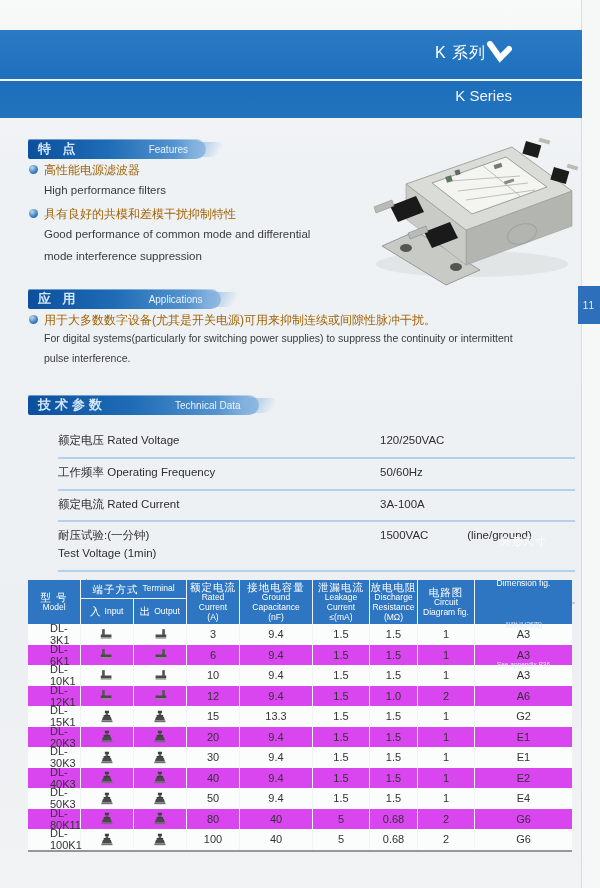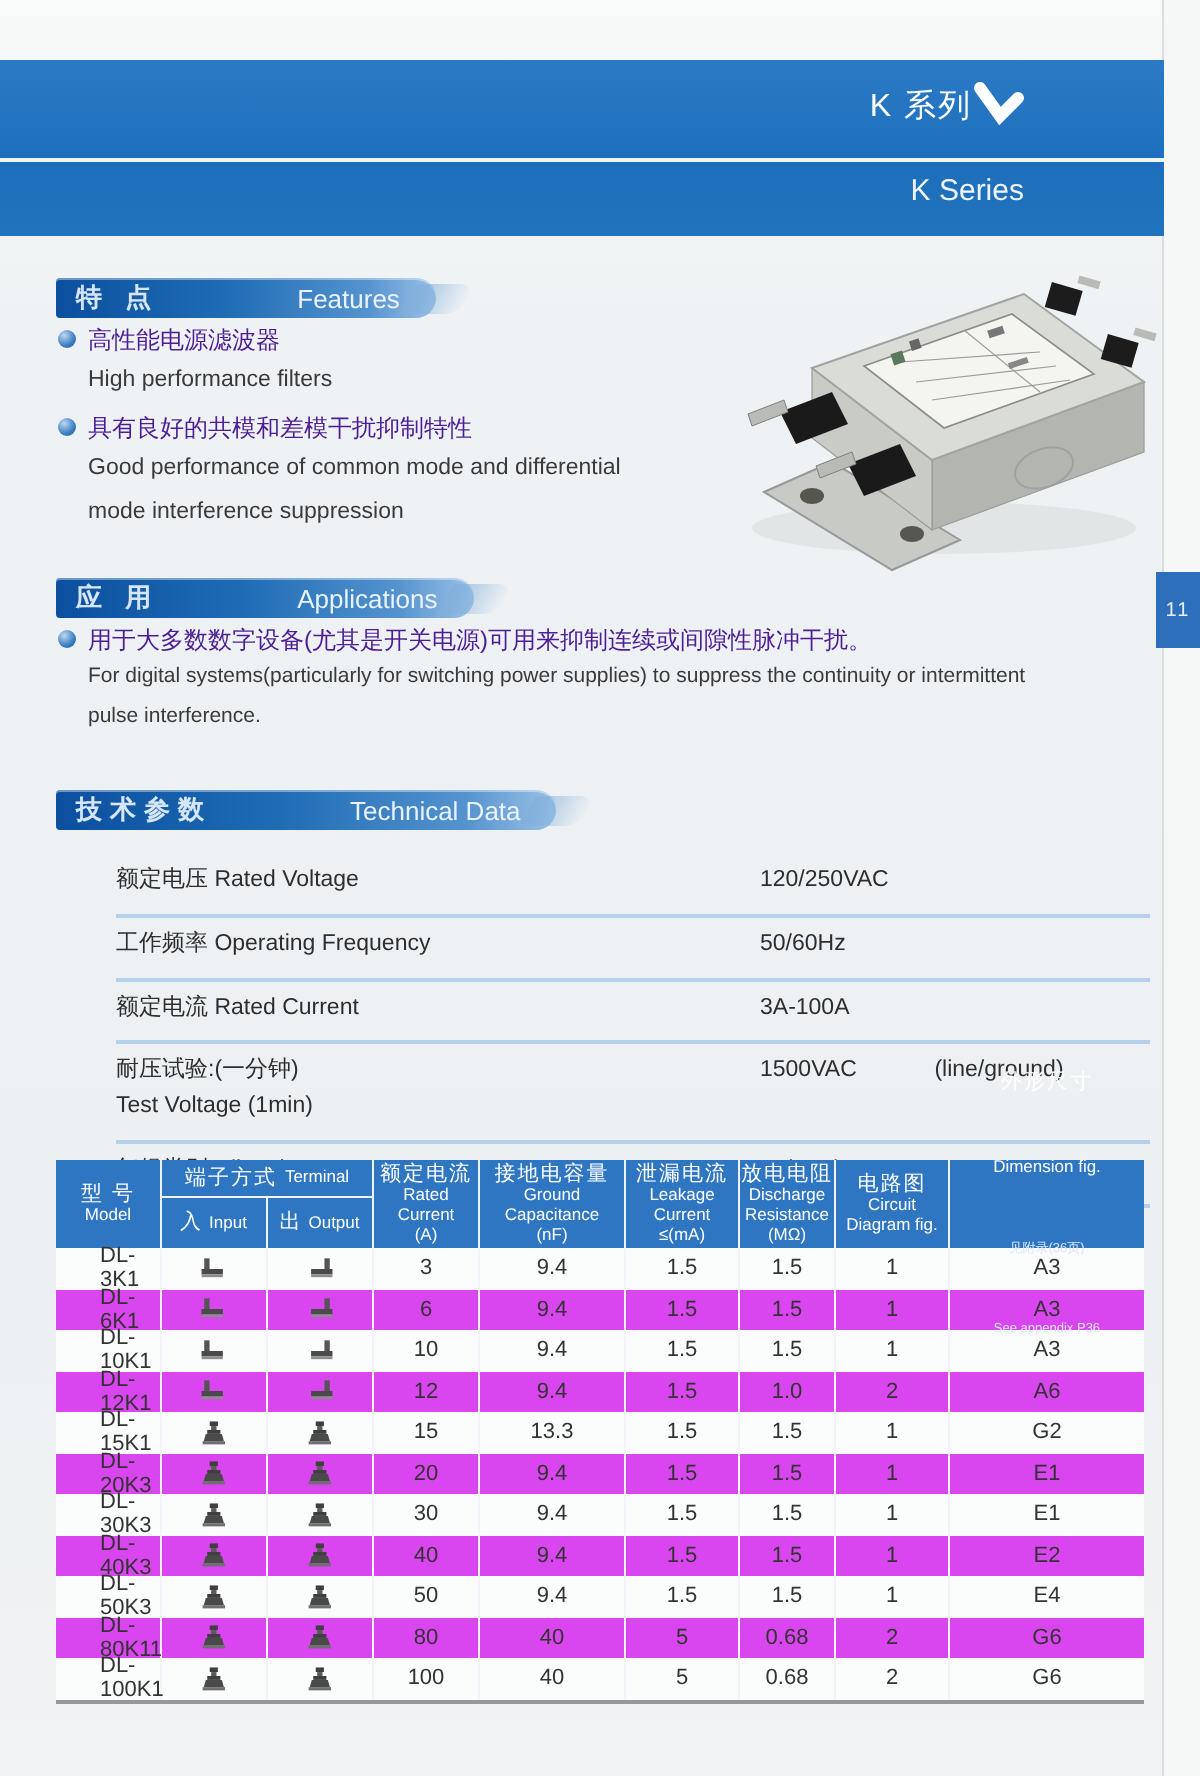--- a/index.html
+++ b/index.html
@@ -25,28 +25,28 @@
     justify-content:center; letter-spacing:1px; }
   
   .sec-banner { position:absolute; left:28px; height:20px; display:flex; align-items:center; gap:25px;
     padding:0 18px 0 10px;
     background:linear-gradient(90deg,#0b4f9e 0%,#1f6cb5 45%,#5493cf 82%,#9dc2e6 100%);
     border-radius:2px 10px 10px 2px; box-shadow:inset 0 1px 0 rgba(255,255,255,.4); }
   .sec-banner::after { content:""; position:absolute; right:-16px; top:3px; width:30px; height:15px;
     background:linear-gradient(90deg,rgba(130,175,220,.75),rgba(210,228,244,0));
     border-radius:0 16px 16px 0; transform:skewX(-28deg); }
   .sec-zh { color:#d6e6f7; font-size:13px; font-weight:bold; letter-spacing:4px; white-space:nowrap; }
-  .sec-en { color:#eaf2fb; font-size:13px; white-space:nowrap;padding-left:44px; }
+  .sec-en { color:#eaf2fb; font-size:10px; white-space:nowrap;padding-left:44px; }
   #features-banner { top:139px; }
   #applications-banner { top:289px; }
   #technical-banner { top:395px; }
   
   .bullet { position:absolute; width:9px; height:9px; border-radius:50%;
     background:radial-gradient(circle at 35% 30%,#bcd8f0,#3b7cc0 60%,#1c5fa8); }
-  .t-zh { position:absolute; color:#4c1d95; font-size:12px; white-space:nowrap; }
+  .t-zh { position:absolute; color:#a16207; font-size:12px; white-space:nowrap; }
   .t-en { position:absolute; color:#3a3a3a; font-size:11.5px; white-space:nowrap; }
   
   .product-photo { position:absolute; left:354px; top:134px; width:230px; height:152px; }
   
   .spec-table { position:absolute; left:58px; top:427px; width:517px; }
   .spec-row { display:flex; align-items:flex-start; padding:5px 0 7px;
     border-bottom:2px solid #b5d0ea; font-size:11.5px; color:#2e2e2e; }
   .spec-label { width:322px; line-height:1.55; }
   .spec-value { line-height:1.55; }
   .v-main { display:inline-block; min-width:84px; }

